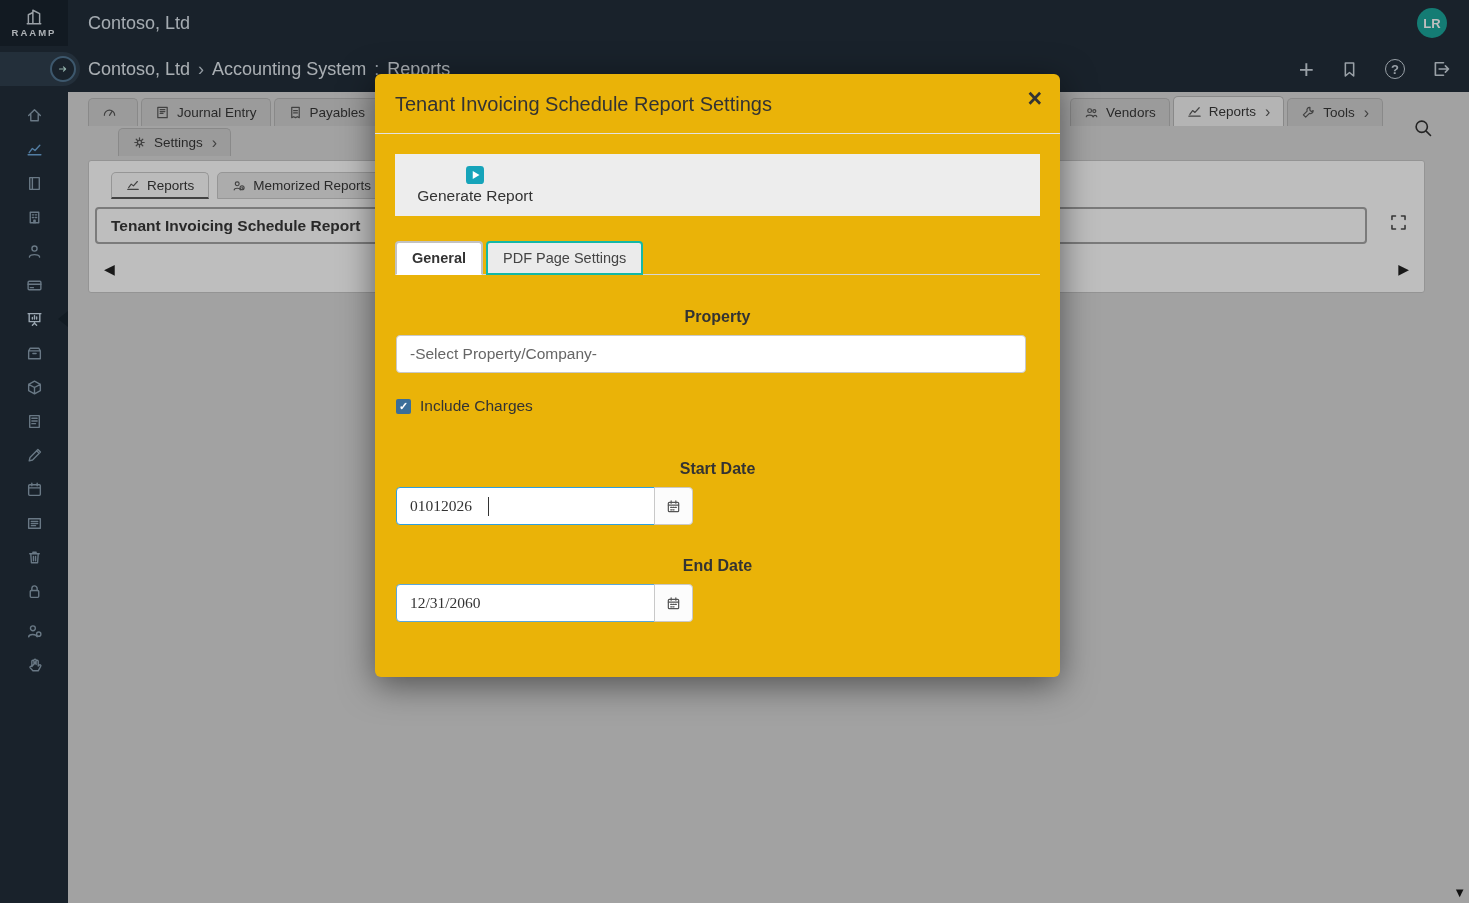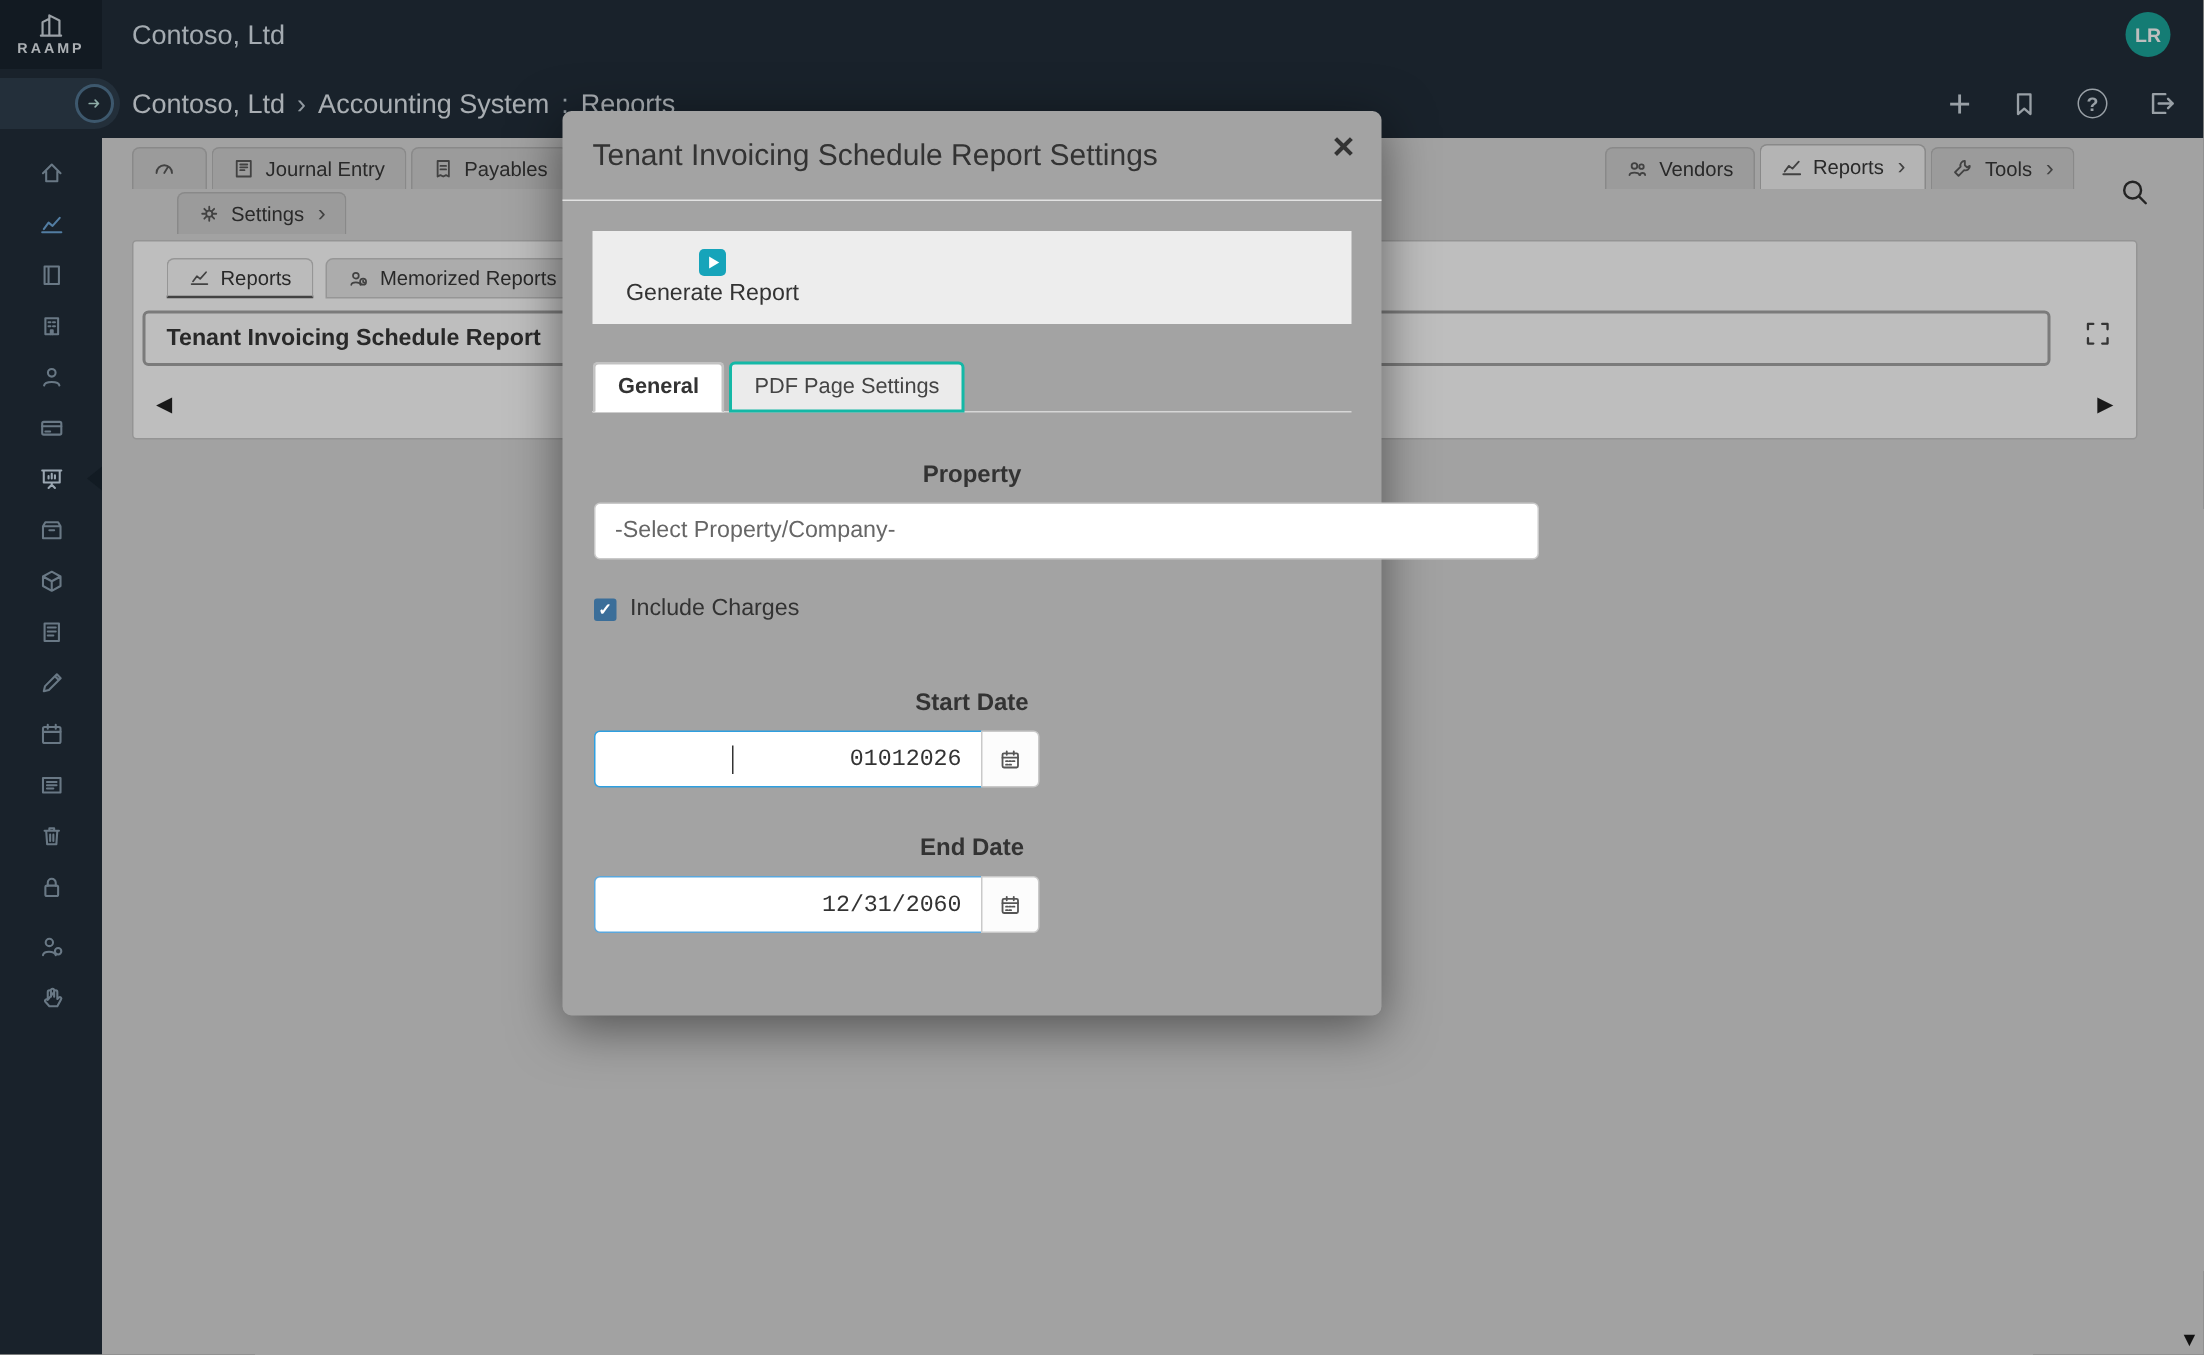--- a/index.html
+++ b/index.html
@@ -60,21 +60,21 @@
   .ptab.active { background:#fbfbfb; border-bottom:2px solid #555; }
   .report-select { position:absolute; left:6px; top:46px; width:1272px; height:37px; border:2px solid #a3a3a3; border-radius:4px;
                    background:#fff; display:flex; align-items:center; padding:0 14px; font-size:15.5px; color:#333; cursor:pointer;font-weight:bold; }
   .expand-btn { position:absolute; right:16px; top:52px; color:#444; cursor:pointer; }
   .expand-btn svg { width:19px; height:19px; }
   .pan-arrow { position:absolute; top:100px; font-size:14px; color:#1e1e1e; cursor:pointer; }
   .pan-arrow.left { left:15px; } .pan-arrow.right { right:15px; }
 
   
   .backdrop { position:absolute; left:0; top:0; width:1469px; height:903px; background:rgba(15,15,15,0.27); z-index:40; }
-  .modal { position:absolute; left:375px; top:74px; width:546px; height:603px; background:#a3a3a3; border-radius:6px;
+  .modal { position:absolute; left:375px; top:74px; width:685px; height:603px; background:#eab308; border-radius:6px;
            box-shadow:0 8px 34px rgba(0,0,0,0.5); z-index:50; }
   .modal-header { position:relative; padding:19px 20px 17px; border-bottom:1px solid #e2e2e2; }
   .modal-title { font-size:20px; color:#333; }
   .modal-close { position:absolute; right:18px; top:12px; font-size:25px; font-weight:bold; color:#333; cursor:pointer; line-height:1; }
   .generate-bar { margin:20px 20px 0; height:62px; background:#ededed; display:flex; align-items:center; }
   .generate-btn { margin-left:10px; width:140px; display:flex; flex-direction:column; align-items:center; gap:3px;
                   background:transparent; border:none; font-size:15.5px; color:#333; cursor:pointer; font-family:inherit; }
   .modal-tabs { margin:25px 20px 0; border-bottom:1px solid #d6d6d6; display:flex; }
   .mtab { padding:7px 15px; font-size:14.5px; color:#444; background:#ebebeb; border:2px solid #14b8a6;
           border-radius:4px 4px 0 0; margin:0 3px -1px 0; cursor:pointer; }
@@ -82,21 +82,21 @@
   .modal-body { padding:0 21px; }
   .field-label { font-weight:bold; font-size:16px; color:#333; margin:33px 0 9px;text-align:center; }
   .prop-select { width:630px; height:38px; border:1px solid #c9c9c9; border-radius:4px; background:#fff;
                  display:flex; align-items:center; padding:0 13px; color:#666; font-size:15.5px; cursor:pointer; }
   .check-row { margin-top:24px; display:flex; align-items:center; gap:9px; }
   .checkbox { width:15px; height:15px; background:#3b6e99; border-radius:2px; color:#fff; font-size:11px; font-weight:bold;
               display:flex; align-items:center; justify-content:center; cursor:pointer; }
   .check-label { font-size:15.5px; color:#333; }
   .date-group { position:relative; display:flex; width:max-content; }
   .date-input { width:259px; height:38px; border:1px solid #2e9fe0; border-radius:4px 0 0 4px; padding:12px 13px;
-                font-size:15.5px; color:#333; outline:none; background:#fff; font-family:Liberation Mono, monospace;text-align:right; }
+                font-size:15.5px; color:#333; outline:none; background:#fff; font-family:Liberation Serif, serif; }
   .date-input.soft { border-color:#5aa7dd; }
   .cal-btn { width:39px; height:38px; margin-left:-1px; border:1px solid #c9c9c9; border-radius:0 4px 4px 0;
              background:#fcfcfc; color:#555; display:flex; align-items:center; justify-content:center; cursor:pointer; }
   .cal-btn svg { width:15px; height:15px; }
   .caret { position:absolute; left:92px; top:10px; width:1px; height:19px; background:#333; }
 
   .scroll-down { position:absolute; right:3px; bottom:3px; font-size:13px; color:#111; z-index:60; cursor:pointer; }
 </style>
 </head>
 <body>

